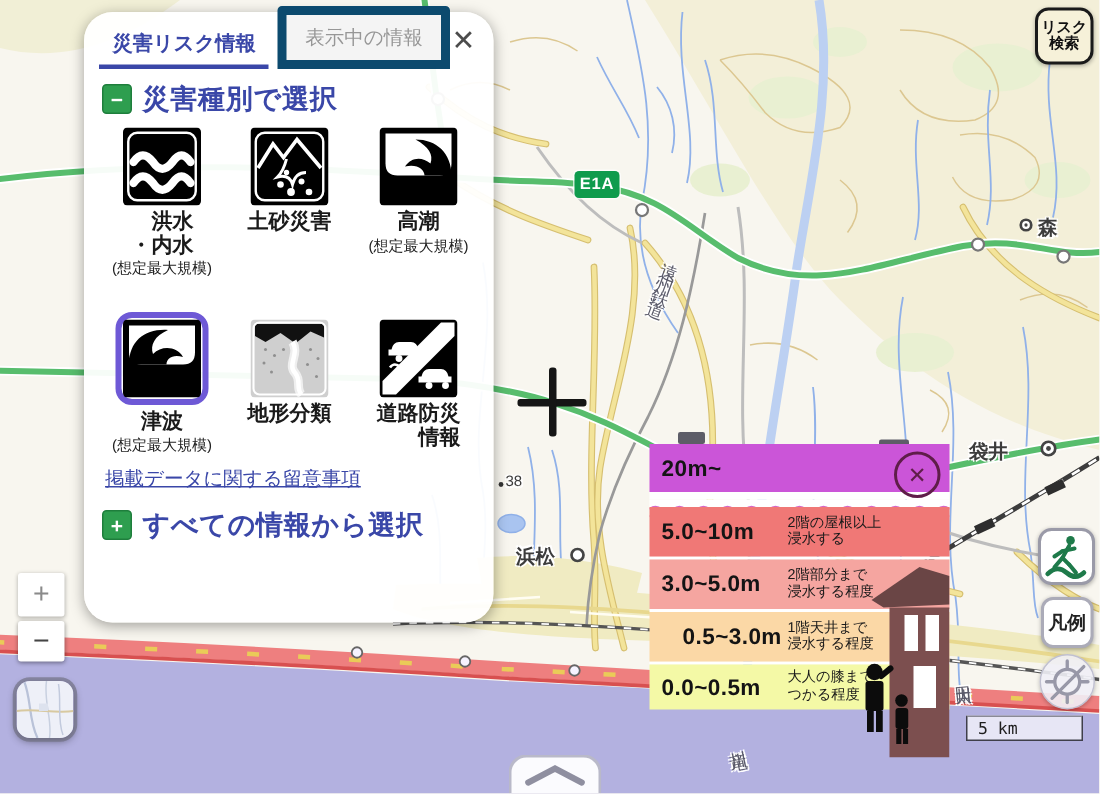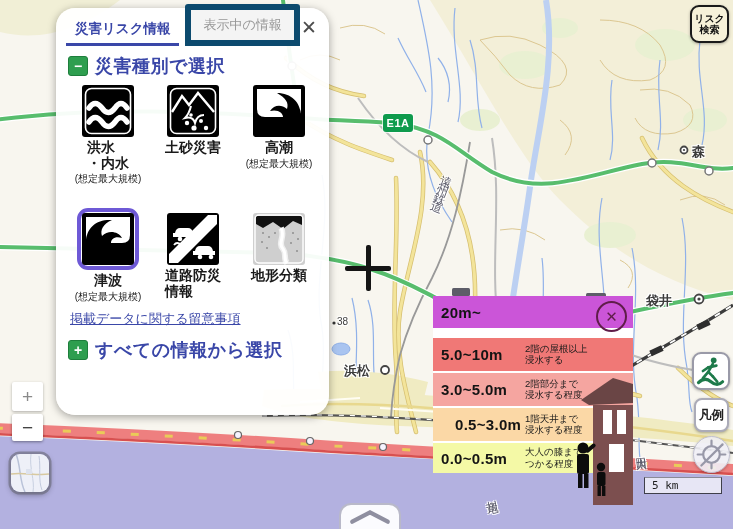--- a/index.html
+++ b/index.html
@@ -25,21 +25,21 @@
   .section-head{position:absolute;left:12px;top:46px;display:flex;align-items:center;gap:7px;}
   .toggle-box{width:18px;height:18px;background:#2e9e4f;border:1px solid #1e7e3c;border-radius:3px;color:#fff;
     font-weight:bold;font-size:14px;display:flex;align-items:center;justify-content:center;line-height:1;}
   .section-title{color:#3a47a8;font-size:18px;font-weight:bold;letter-spacing:.5px;}
   .type-grid{position:absolute;left:8px;top:77px;width:260px;display:grid;
     grid-template-columns:88px 82px 90px;grid-auto-rows:128px;}
   .tile{display:flex;flex-direction:column;align-items:center;}
   .ticon{width:52px;height:52px;}
   .ticon svg{display:block;}
   .ticon.sel{border:4px solid #6e59d6;border-radius:11px;padding:1px;margin:-5px -5px 0;}
-  .tlabel{font-size:14px;font-weight:600;color:#1a1a1a;text-align:left;line-height:1.12;margin-top:3px;}
+  .tlabel{font-size:14px;font-weight:600;color:#1a1a1a;text-align:right;line-height:1.12;margin-top:3px;}
   .tsub{font-size:10px;color:#222;margin-top:1px;white-space:nowrap;}
   .notes-link{position:absolute;left:14px;top:302px;font-size:13px;color:#3a47a8;text-decoration:underline;cursor:pointer;}
   .allinfo{position:absolute;left:12px;top:330px;display:flex;align-items:center;gap:7px;}
   
   #legend{position:absolute;left:433px;top:296px;width:200px;z-index:10;}
   .lrow{position:relative;display:flex;align-items:center;}
   .lrange{font-weight:bold;font-size:15px;color:#141414;margin-left:8px;letter-spacing:.3px;}
   .ldesc{position:absolute;left:92px;top:50%;transform:translateY(-50%);font-size:9.5px;line-height:1.25;color:#1a1a1a;}
   .wavy{height:5px;background:#fff;}
   .gap{height:2px;background:#fff;}
@@ -293,38 +293,20 @@
             <path d="M4,30 C4,14 15,6 30,7 C21,11 18,17 20,23 C26,17 36,18 40,25 C33,23 29,26 29,30 Z" fill="#000"></path>
             </svg>
         </div>
         <div class="tlabel"><span>津波</span></div>
         <div class="tsub">(想定最大規模)</div>
       </div>
 
       <div class="tile">
         <div class="ticon">
           <svg viewBox="0 0 52 52" width="52" height="52">
-              <rect width="52" height="52" rx="3" fill="#000"></rect>
-            <polygon points="2,50 11,50 50,11 50,2 41,2 2,41" fill="#fff"></polygon>
-            <path d="M8,20 q1,-5 5,-5 h8 q4,0 5,5 h2 v4 h-22 v-4 Z" fill="#fff"></path>
-            <circle cx="13" cy="26" r="2.3" fill="#fff"></circle>
-              <circle cx="24" cy="26" r="2.3" fill="#fff"></circle>
-            <path d="M7,32 q3,-4 7,0 q3,4 7,0" stroke="#fff" stroke-width="1.8" fill="none"></path>
-            <path d="M28,38 q1,-5 5,-5 h8 q4,0 5,5 h2 v4 h-22 v-4 Z" fill="#fff"></path>
-            <circle cx="33" cy="44" r="2.3" fill="#fff"></circle>
-              <circle cx="44" cy="44" r="2.3" fill="#fff"></circle>
-            </svg>
-        </div>
-        <div class="tlabel"><span>道路防災</span><br><span>情報</span></div>
-        <div class="tsub"></div>
-      </div>
-
-      <div class="tile">
-        <div class="ticon">
-          <svg viewBox="0 0 52 52" width="52" height="52">
               <rect width="52" height="52" rx="3" fill="#cfcfcf"></rect>
             <polygon points="3,3 49,3 49,12 40,8 30,16 20,9 10,15 3,11" fill="#111"></polygon>
             <g fill="#8f8f8f">
                 <circle cx="10" cy="20" r="1"></circle>
                 <circle cx="16" cy="24" r="1"></circle>
                 <circle cx="9" cy="29" r="1"></circle>
               <circle cx="22" cy="20" r="1"></circle>
                 <circle cx="40" cy="20" r="1"></circle>
                 <circle cx="45" cy="26" r="1"></circle>
               <circle cx="38" cy="30" r="1"></circle>
@@ -332,20 +314,38 @@
                 <circle cx="44" cy="38" r="1"></circle>
               </g>
             <path d="M28,15 C33,23 24,30 30,36 C34,41 30,46 34,50" stroke="#efefef" stroke-width="6" fill="none"></path>
             <path d="M28,15 C33,23 24,30 30,36 C34,41 30,46 34,50" stroke="#fff" stroke-width="3" fill="none"></path>
             <rect x="2" y="2" width="48" height="48" rx="4" fill="none" stroke="#fff" stroke-width="1.4"></rect>
             </svg>
         </div>
         <div class="tlabel"><span>地形分類</span></div>
         <div class="tsub"></div>
       </div>
+
+      <div class="tile">
+        <div class="ticon">
+          <svg viewBox="0 0 52 52" width="52" height="52">
+              <rect width="52" height="52" rx="3" fill="#000"></rect>
+            <polygon points="2,50 11,50 50,11 50,2 41,2 2,41" fill="#fff"></polygon>
+            <path d="M8,20 q1,-5 5,-5 h8 q4,0 5,5 h2 v4 h-22 v-4 Z" fill="#fff"></path>
+            <circle cx="13" cy="26" r="2.3" fill="#fff"></circle>
+              <circle cx="24" cy="26" r="2.3" fill="#fff"></circle>
+            <path d="M7,32 q3,-4 7,0 q3,4 7,0" stroke="#fff" stroke-width="1.8" fill="none"></path>
+            <path d="M28,38 q1,-5 5,-5 h8 q4,0 5,5 h2 v4 h-22 v-4 Z" fill="#fff"></path>
+            <circle cx="33" cy="44" r="2.3" fill="#fff"></circle>
+              <circle cx="44" cy="44" r="2.3" fill="#fff"></circle>
+            </svg>
+        </div>
+        <div class="tlabel"><span>道路防災</span><br><span>情報</span></div>
+        <div class="tsub"></div>
+      </div>
     </div>
 
     <a class="notes-link">掲載データに関する留意事項</a>
 
     <div class="allinfo">
       <div class="toggle-box">+</div>
       <div class="section-title">すべての情報から選択</div>
     </div>
   </div>
 

